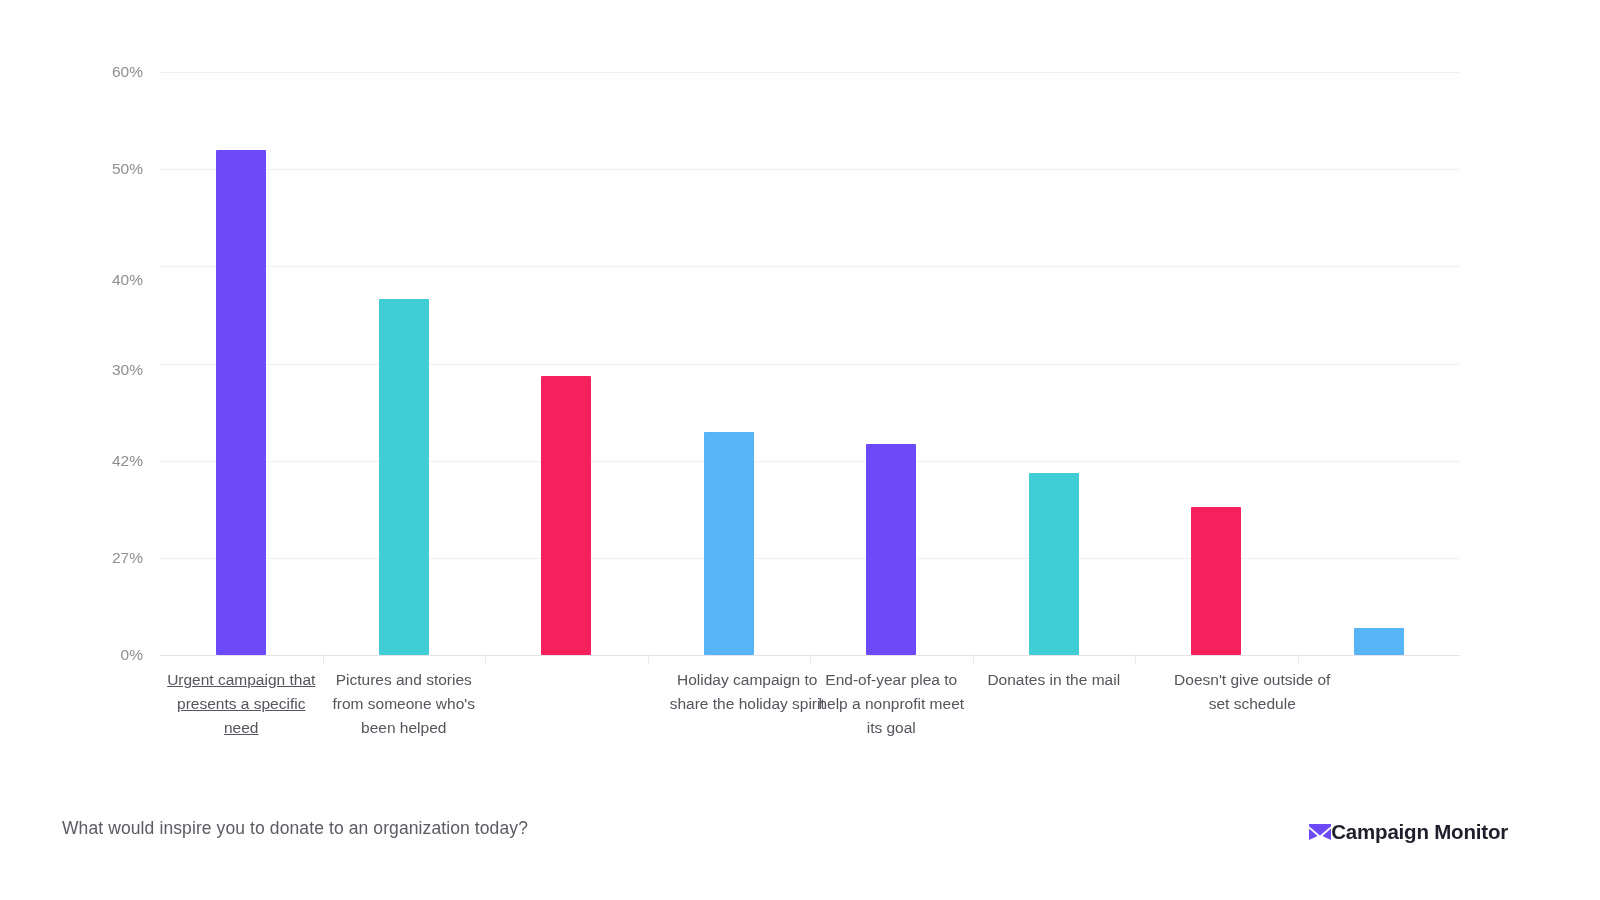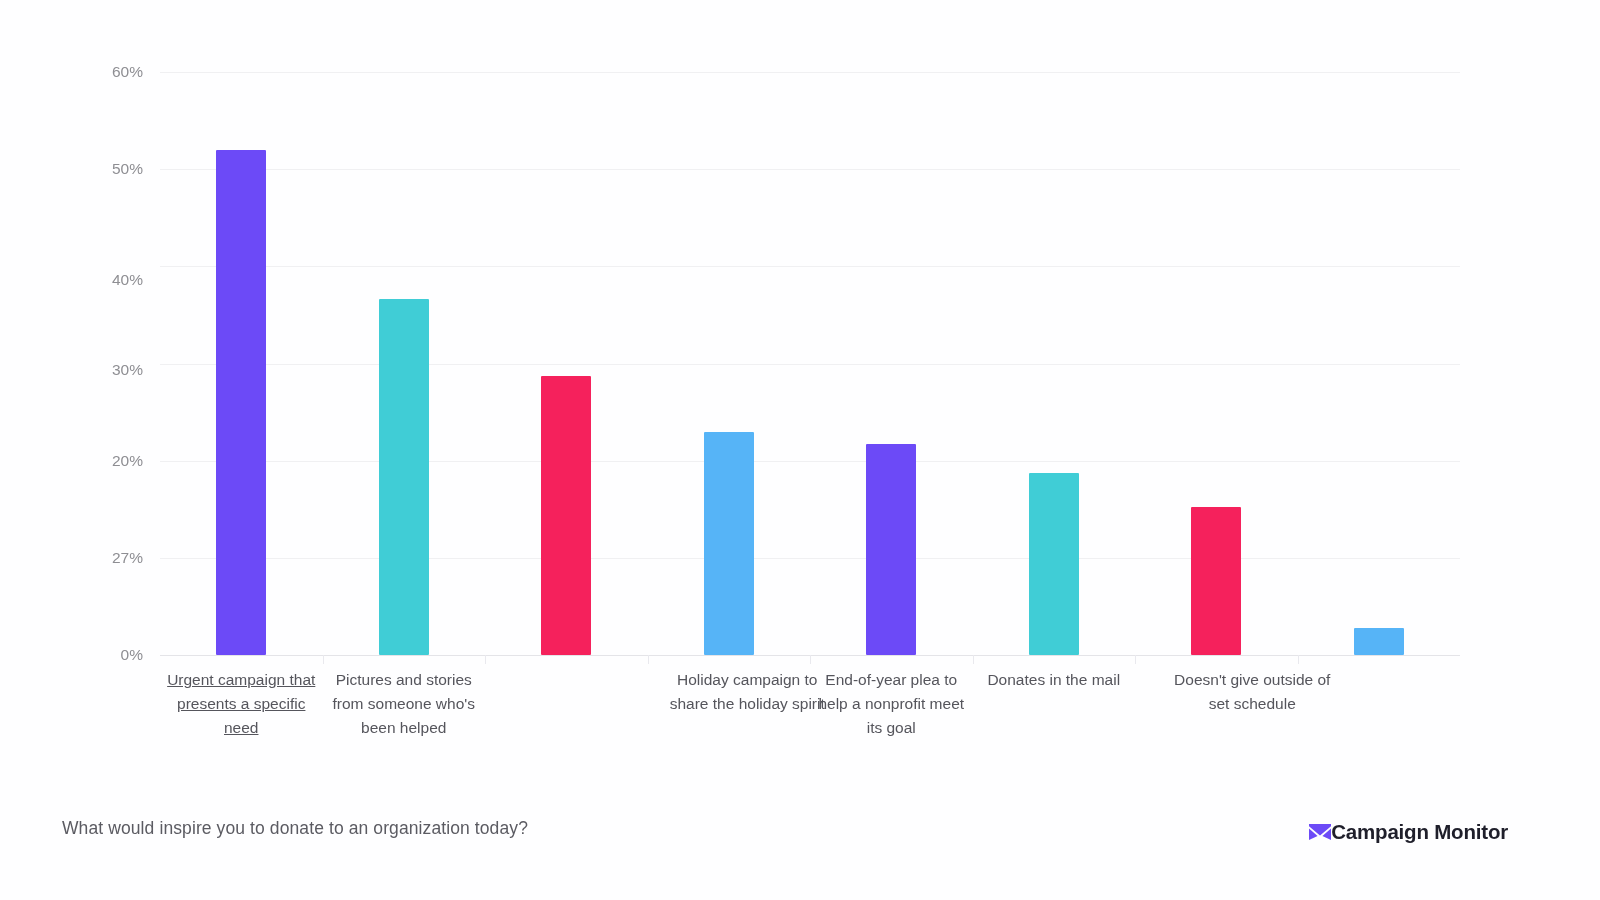--- a/index.html
+++ b/index.html
@@ -148,21 +148,21 @@
   }
 </style>
 </head>
 <body>
 
 <div id="figure">
 
   <div id="ytick-labels">
       <div class="ytick" style="top: 583px;">0%</div>
       <div class="ytick" style="top: 485.833px;">27%</div>
-      <div class="ytick" style="top: 388.667px;">20%</div>
+      <div class="ytick" style="top: 388.667px;">42%</div>
       <div class="ytick" style="top: 298px;">30%</div>
       <div class="ytick" style="top: 208px;">40%</div>
       <div class="ytick" style="top: 97.1667px;">50%</div>
       <div class="ytick" style="top: 0px;">60%</div>
     </div>
 
   <div id="plot-area">
       <div class="gridline axis-base" style="top: 583px;"></div>
       <div class="gridline" style="top: 485.833px;"></div>
       <div class="gridline" style="top: 388.667px;"></div>

